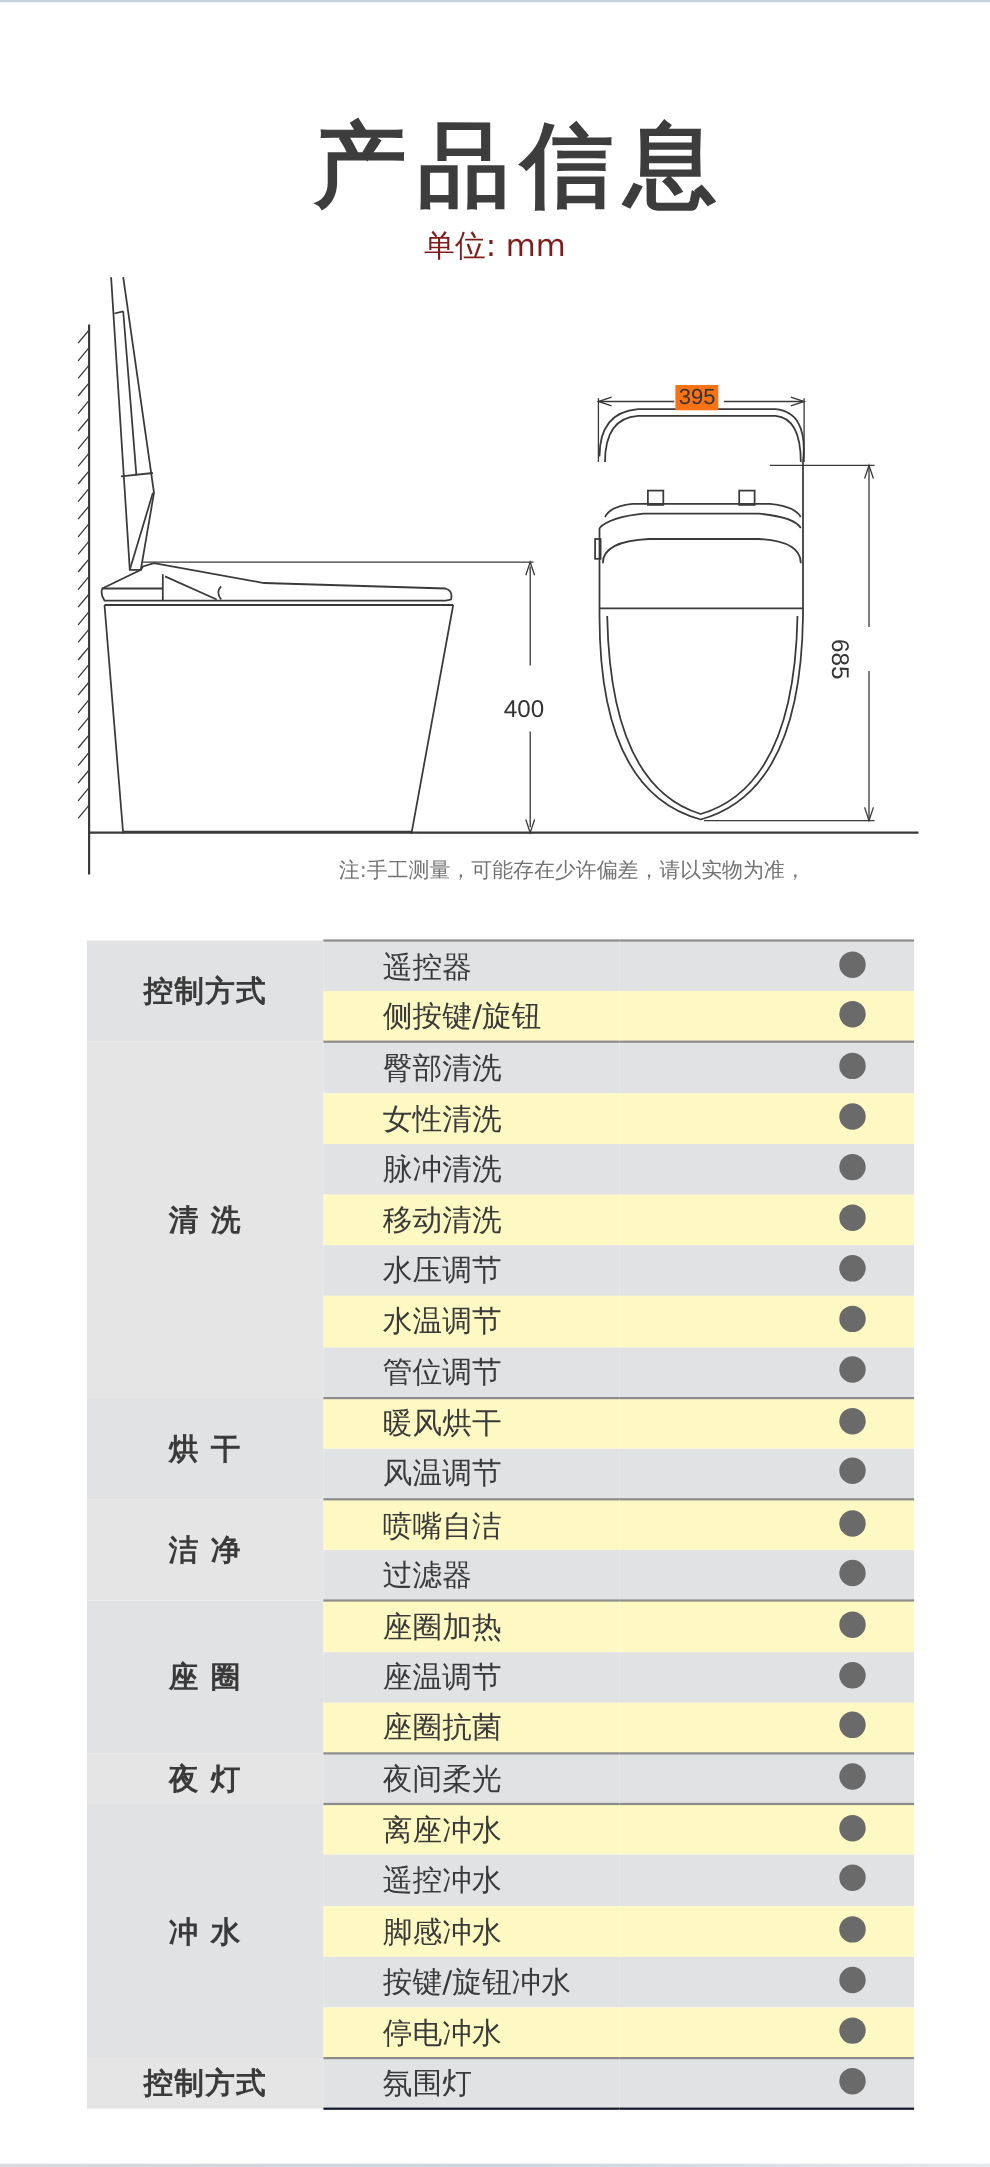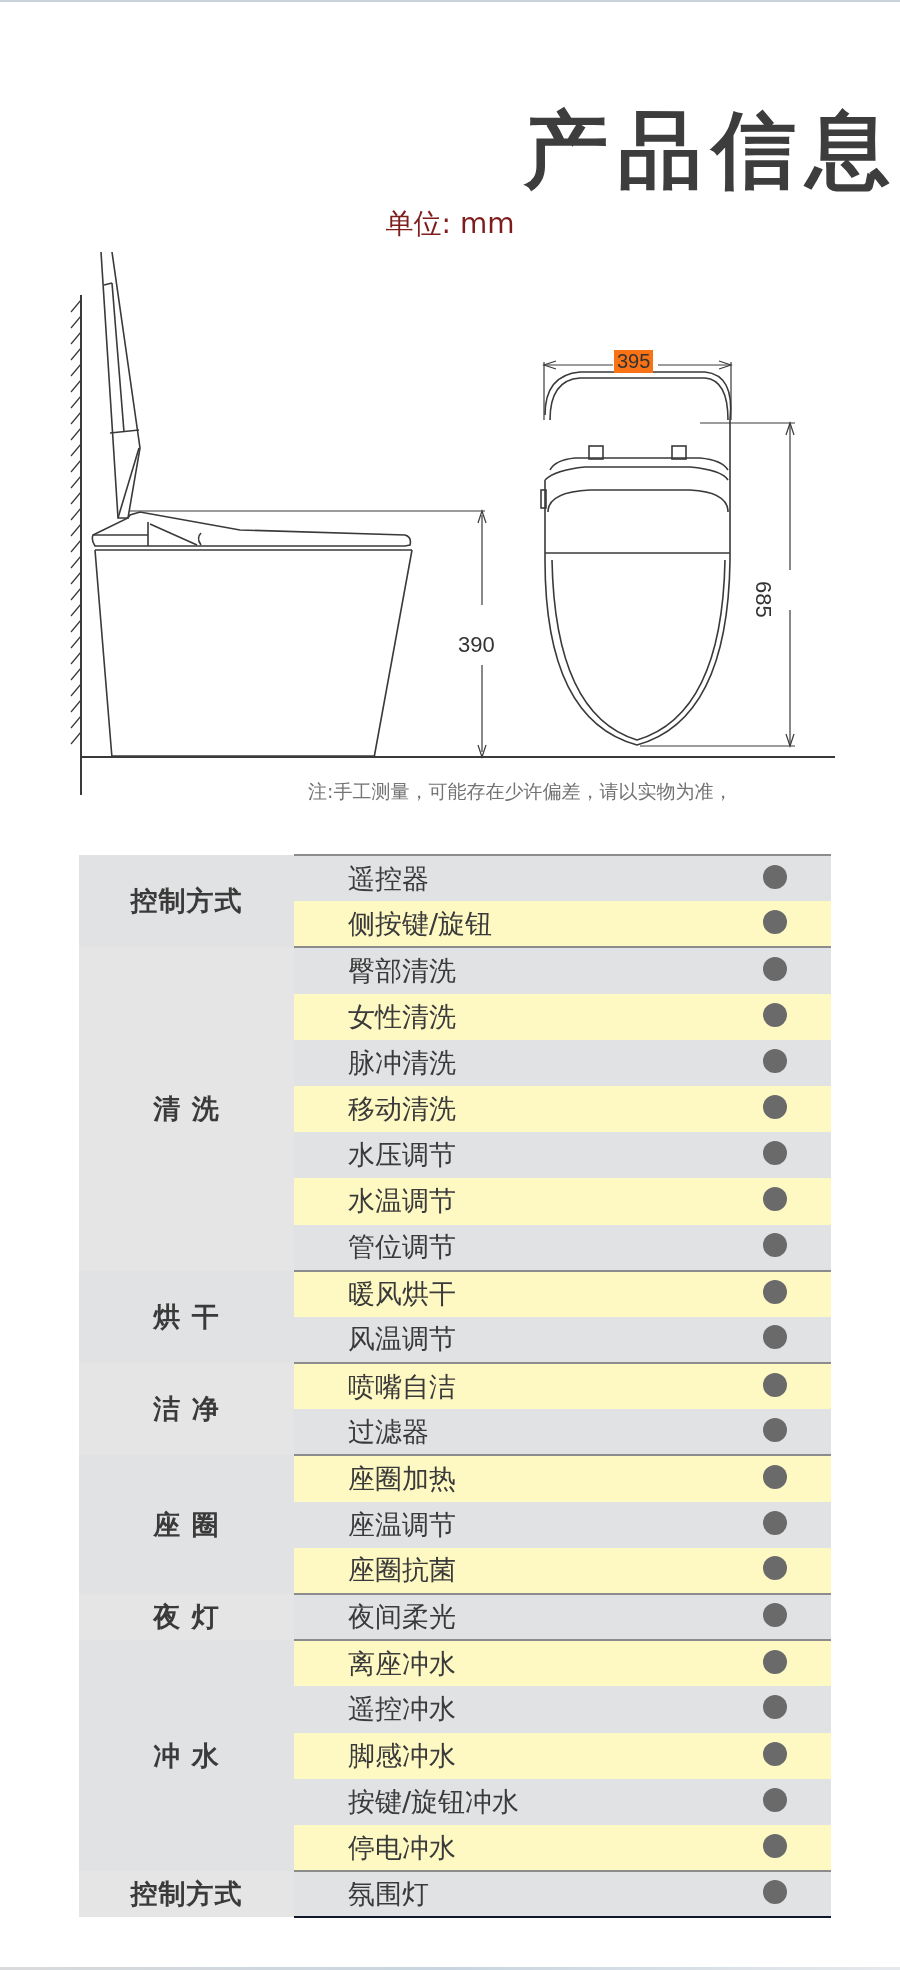--- a/index.html
+++ b/index.html
@@ -3,21 +3,21 @@
 <meta charset="utf-8">
 <style>
   * { box-sizing: border-box; margin: 0; padding: 0; }
   html, body { width: 900px; height: 1970px; background: #ffffff; overflow: hidden; }
   body { position: relative; font-family: "DejaVu Sans", "Liberation Sans", sans-serif; color: #3a3a3a; }
 
   .top-strip { position: absolute; left: 0; top: 0; width: 900px; height: 2px; background: #c9d2da; }
   .bottom-strip { position: absolute; left: 0; bottom: 0; width: 900px; height: 3px; background: linear-gradient(90deg,#d9dadb,#c8d5e0,#e6e9ec); }
 
   .title {
-    position: absolute; left: 0; top: 100px; width: 900px; text-align: right;
+    position: absolute; left: 0; top: 100px; width: 900px; text-align: center;
     font-size: 84px; font-weight: bold; color: #3d3d3d; letter-spacing: 10px; line-height: 100px; padding-left: 47px;
   }
   .unit {
     position: absolute; left: 0; top: 207px; width: 900px; text-align: center;
     font-size: 28px; color: #7f1d1d; line-height: 34px;
   }
 
   .drawing { position: absolute; left: 0; top: 240px; width: 900px; height: 560px; }
   .dim-label { position: absolute; font-size: 22px; color: #333; font-family: "Liberation Sans", sans-serif; }
   .dim-470 { left: 458px; top: 392px; }
@@ -110,21 +110,21 @@
       <path d="M719 361 L731 365 L719 369" stroke-width="1.2"></path>
 
       <line x1="700" y1="423" x2="795" y2="423" stroke-width="1.2"></line>
       <line x1="640" y1="746" x2="795" y2="746" stroke-width="1.2"></line>
       <line x1="790" y1="423" x2="790" y2="570" stroke-width="1.2"></line>
       <line x1="790" y1="610" x2="790" y2="746" stroke-width="1.2"></line>
       <path d="M786 435 L790 423 L794 435" stroke-width="1.2"></path>
       <path d="M786 734 L790 746 L794 734" stroke-width="1.2"></path>
     </g>
   </svg>
-  <span class="dim-label dim-470">390</span>
+  <span class="dim-label dim-470">400</span>
   <span class="dim-label dim-395">395</span>
   <span class="dim-label dim-685">685</span>
 </div>
 
 <div class="note">注:手工测量，可能存在少许偏差，请以实物为准，</div>
 
 <table class="spec">
   <tbody>
 
     <tr class="g grp-top">

